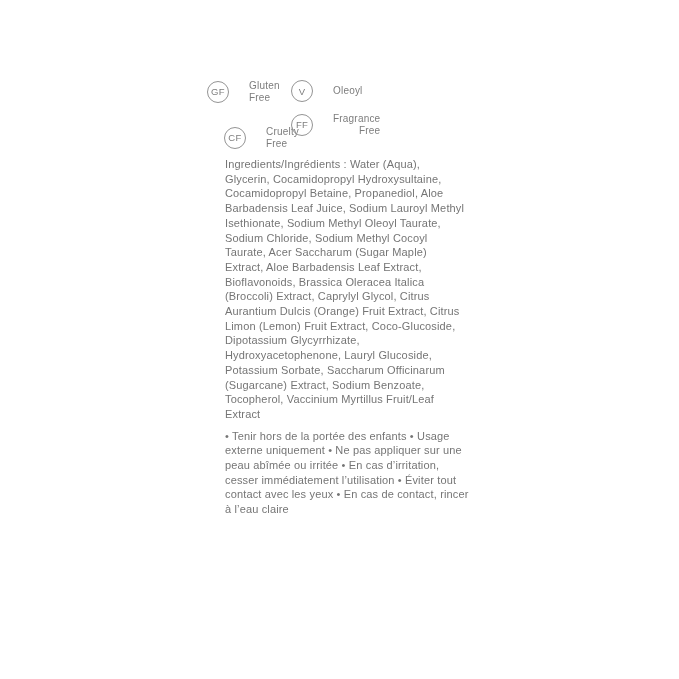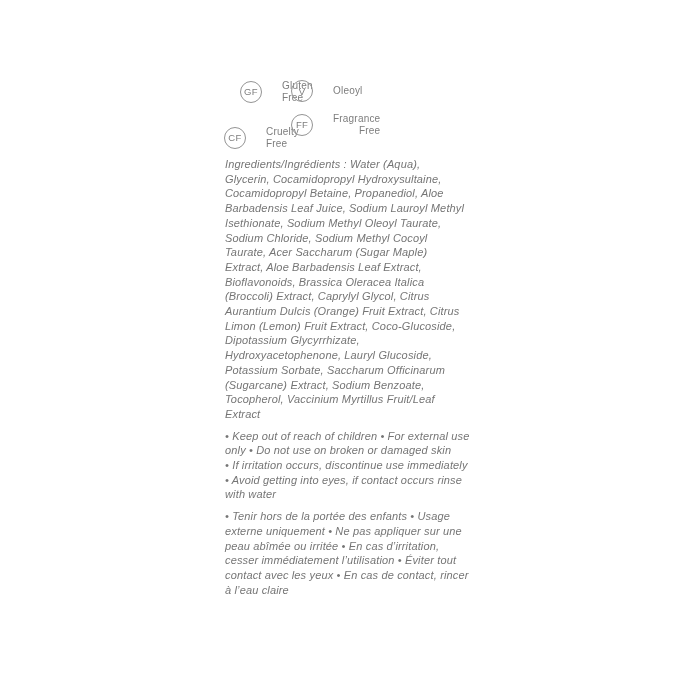--- a/index.html
+++ b/index.html
@@ -45,40 +45,39 @@
     color: #7d7d7d;
     white-space: pre-line;
   }
 
   
   .text-block {
     position: absolute;
     left: 225px;
     top: 157px;
     width: 330px;
-    font-style: italic;
   }
   .text-block p {
     margin: 0 0 7px 0;
     font-size: 11px;
     line-height: 14.7px;
     letter-spacing: 0.15px;
     color: #757575;
     white-space: pre-line;
   }
   .text-block p + p {
     margin-top: 7px;
   }
 </style>
 </head>
 <body>
 
 <div class="canvas">
 
-  <div class="badge" style="left:240px; top:80px;">
+  <div class="badge" style="left:207px; top:80px;">
     <span class="badge-circle">GF</span>
     <span class="badge-label">Gluten
 Free</span>
   </div>
 
   <div class="badge" style="left:291px; top:80px;">
     <span class="badge-circle">V</span>
     <span class="badge-label">Oleoyl</span>
   </div>
 
@@ -106,25 +105,20 @@
 Bioflavonoids, Brassica Oleracea Italica
 (Broccoli) Extract, Caprylyl Glycol, Citrus
 Aurantium Dulcis (Orange) Fruit Extract, Citrus
 Limon (Lemon) Fruit Extract, Coco-Glucoside,
 Dipotassium Glycyrrhizate,
 Hydroxyacetophenone, Lauryl Glucoside,
 Potassium Sorbate, Saccharum Officinarum
 (Sugarcane) Extract, Sodium Benzoate,
 Tocopherol, Vaccinium Myrtillus Fruit/Leaf
 Extract</p>
-    <p>• Keep out of reach of children • For external use
-only • Do not use on broken or damaged skin
-• If irritation occurs, discontinue use immediately
-• Avoid getting into eyes, if contact occurs rinse
-with water</p>
     <p>• Tenir hors de la portée des enfants • Usage
 externe uniquement • Ne pas appliquer sur une
 peau abîmée ou irritée • En cas d’irritation,
 cesser immédiatement l’utilisation • Éviter tout
 contact avec les yeux • En cas de contact, rincer
 à l’eau claire</p>
   </div>
 
 </div>
 

